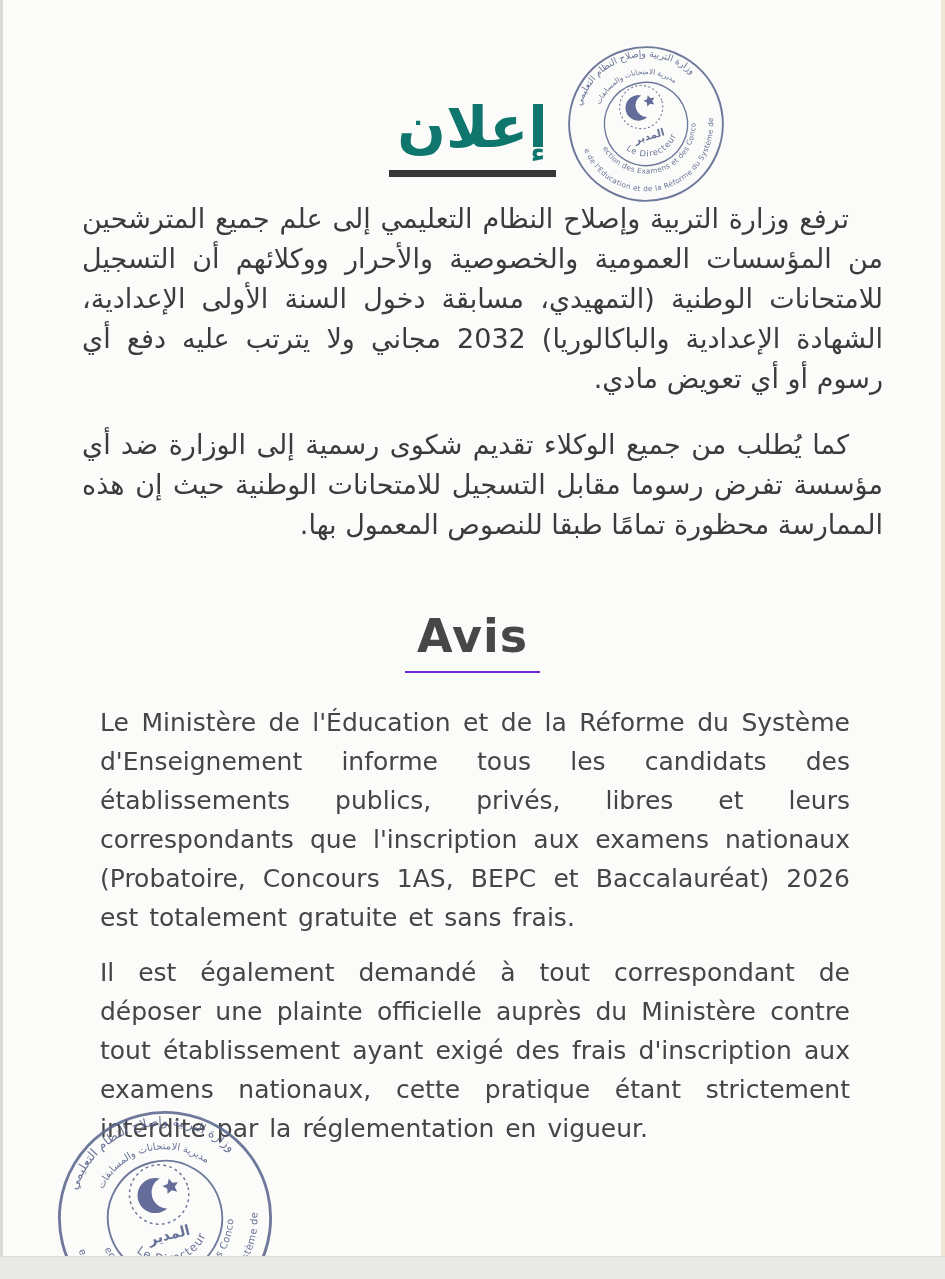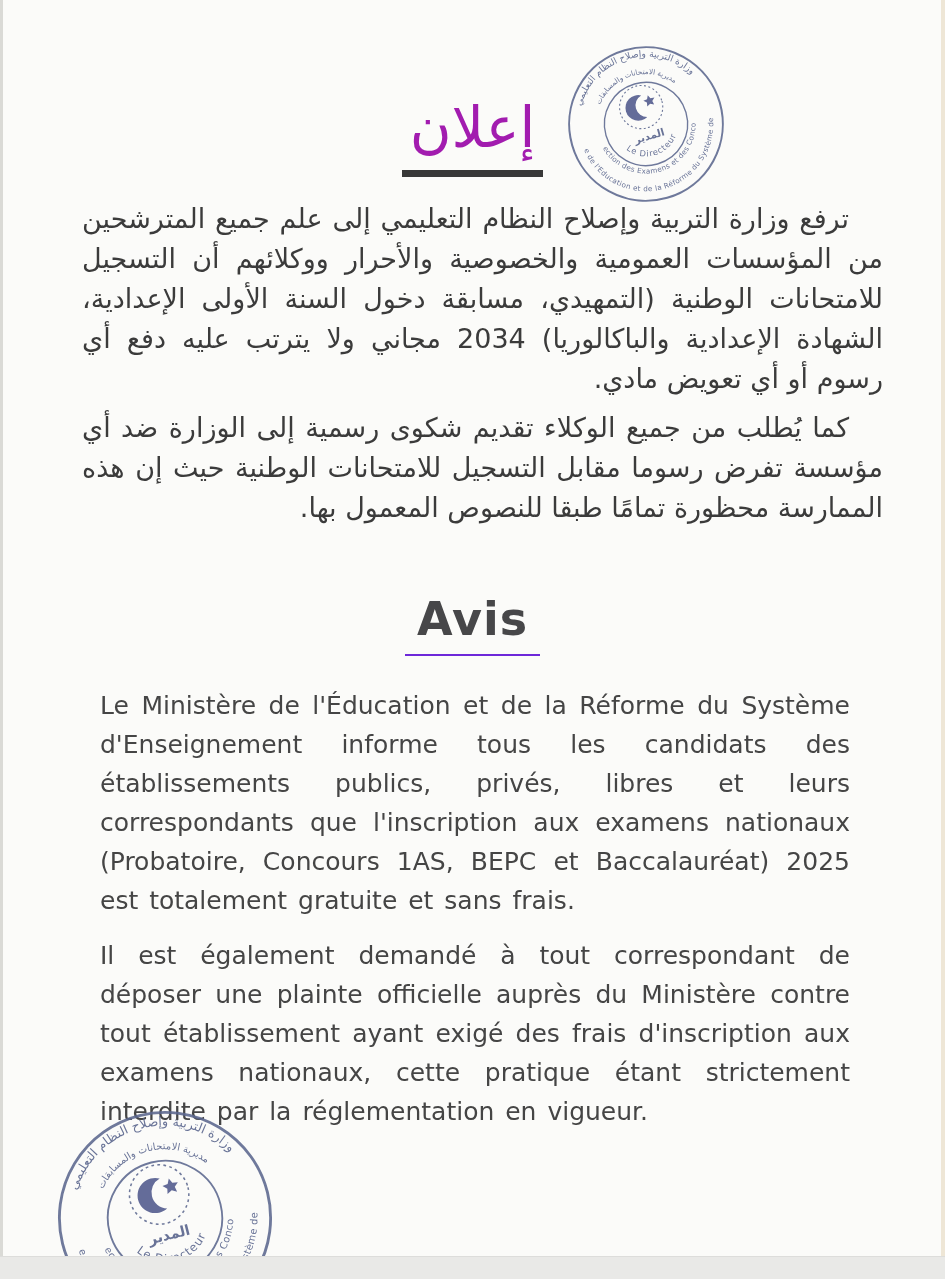--- a/index.html
+++ b/index.html
@@ -12,29 +12,29 @@
   
   .edge-left{position:absolute;left:0;top:0;width:3px;height:100%;background:#dadad6;}
   .edge-right{position:absolute;right:0;top:0;width:4px;height:100%;background:#e8ddc8;opacity:.7;}
   .photo-band{position:absolute;left:0;bottom:0;width:100%;height:22px;background:#e9e9e7;border-top:1px solid #dddddb;}
 
   .sheet{position:relative;width:100%;height:100%;}
 
   
   .title-ar{text-align:center;margin:0;padding-top:98px;}
   .title-ar span{
-    display:inline-block;font-size:57px;font-weight:normal;color:#a21caf;
+    display:inline-block;font-size:57px;font-weight:bold;color:#0f766e;
     line-height:1.05;border-bottom:7px solid #383838;padding:0 8px 12px;
   }
   .p-ar{
     direction:rtl;text-align:justify;text-align-last:right;
     font-size:27px;line-height:40px;color:#3b3b3b;
     margin:22px 62px 0 82px;text-indent:34px;
   }
-  .p-ar.second{margin-top:9px;}
+  .p-ar.second{margin-top:26px;}
 
   
   .title-fr{text-align:center;margin-top:64px;}
   .title-fr span{
     display:inline-block;font-size:46px;font-weight:bold;color:#474749;
     letter-spacing:1px;border-bottom:2px solid #6d28d9;padding:0 12px 8px;
   }
   .p-fr{
     text-align:justify;text-align-last:left;
     font-size:25px;line-height:39px;color:#454545;
@@ -63,27 +63,27 @@
 <body>
 
 <div class="sheet">
 
   <div class="edge-left"></div>
   <div class="edge-right"></div>
 
   <h1 class="title-ar">
     <span>إعلان</span>
   </h1>
-  <p class="p-ar" lang="ar" dir="rtl">ترفع وزارة التربية وإصلاح النظام التعليمي إلى علم جميع المترشحين من المؤسسات العمومية والخصوصية والأحرار ووكلائهم أن التسجيل للامتحانات الوطنية (التمهيدي، مسابقة دخول السنة الأولى الإعدادية، الشهادة الإعدادية والباكالوريا) 2034 مجاني ولا يترتب عليه دفع أي رسوم أو أي تعويض مادي.</p>
+  <p class="p-ar" lang="ar" dir="rtl">ترفع وزارة التربية وإصلاح النظام التعليمي إلى علم جميع المترشحين من المؤسسات العمومية والخصوصية والأحرار ووكلائهم أن التسجيل للامتحانات الوطنية (التمهيدي، مسابقة دخول السنة الأولى الإعدادية، الشهادة الإعدادية والباكالوريا) 2032 مجاني ولا يترتب عليه دفع أي رسوم أو أي تعويض مادي.</p>
   <p class="p-ar second" lang="ar" dir="rtl">كما يُطلب من جميع الوكلاء تقديم شكوى رسمية إلى الوزارة ضد أي مؤسسة تفرض رسوما مقابل التسجيل للامتحانات الوطنية حيث إن هذه الممارسة محظورة تمامًا طبقا للنصوص المعمول بها.</p>
 
   <h1 class="title-fr">
     <span>Avis</span>
   </h1>
-  <p class="p-fr" lang="fr">Le Ministère de l'Éducation et de la Réforme du Système d'Enseignement informe tous les candidats des établissements publics, privés, libres et leurs correspondants que l'inscription aux examens nationaux (Probatoire, Concours 1AS, BEPC et Baccalauréat) 2025 est totalement gratuite et sans frais.</p>
+  <p class="p-fr" lang="fr">Le Ministère de l'Éducation et de la Réforme du Système d'Enseignement informe tous les candidats des établissements publics, privés, libres et leurs correspondants que l'inscription aux examens nationaux (Probatoire, Concours 1AS, BEPC et Baccalauréat) 2026 est totalement gratuite et sans frais.</p>
   <p class="p-fr second" lang="fr">Il est également demandé à tout correspondant de déposer une plainte officielle auprès du Ministère contre tout établissement ayant exigé des frais d'inscription aux examens nationaux, cette pratique étant strictement interdite par la réglementation en vigueur.</p>
 
   <svg class="stamp stamp-top" viewBox="0 0 200 200" aria-hidden="true">
     <defs>
       <path id="s1-tao" d="M16.8,88.3 A84,84 0 0 1 183.2,88.3"></path>
       <path id="s1-tai" d="M38.2,94.6 A62,62 0 0 1 161.8,94.6"></path>
       <path id="s1-bao" d="M16.8,111.7 A84,84 0 0 0 183.2,111.7"></path>
       <path id="s1-bai" d="M40.1,116 A62,62 0 0 0 159.9,116"></path>
       <path id="s1-dir" d="M64,118 A40,40 0 0 0 136,118"></path>
     </defs>

